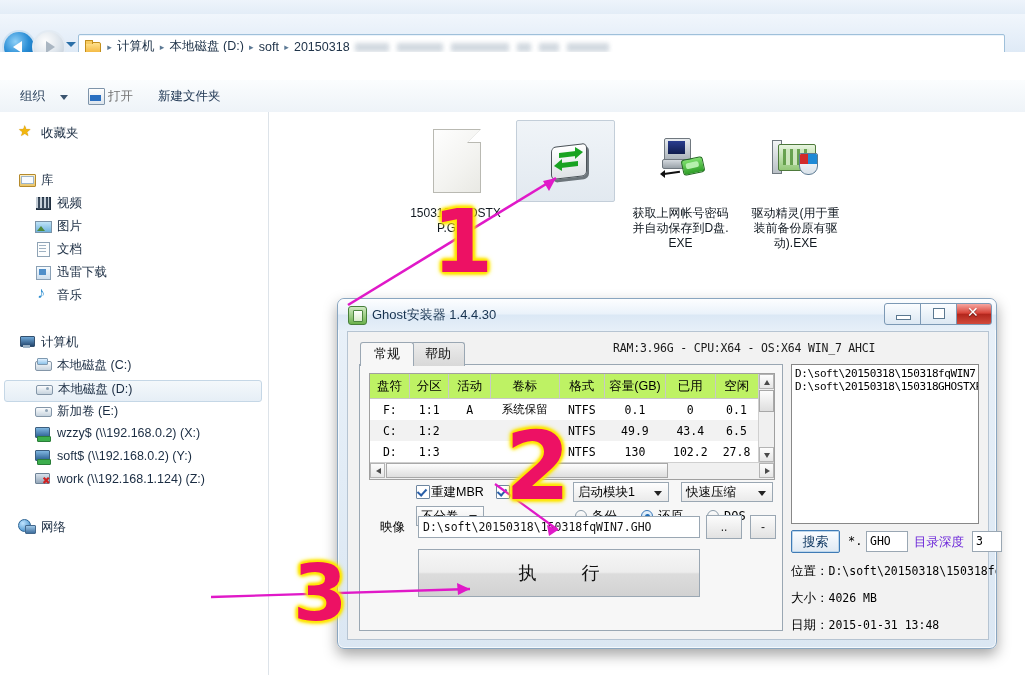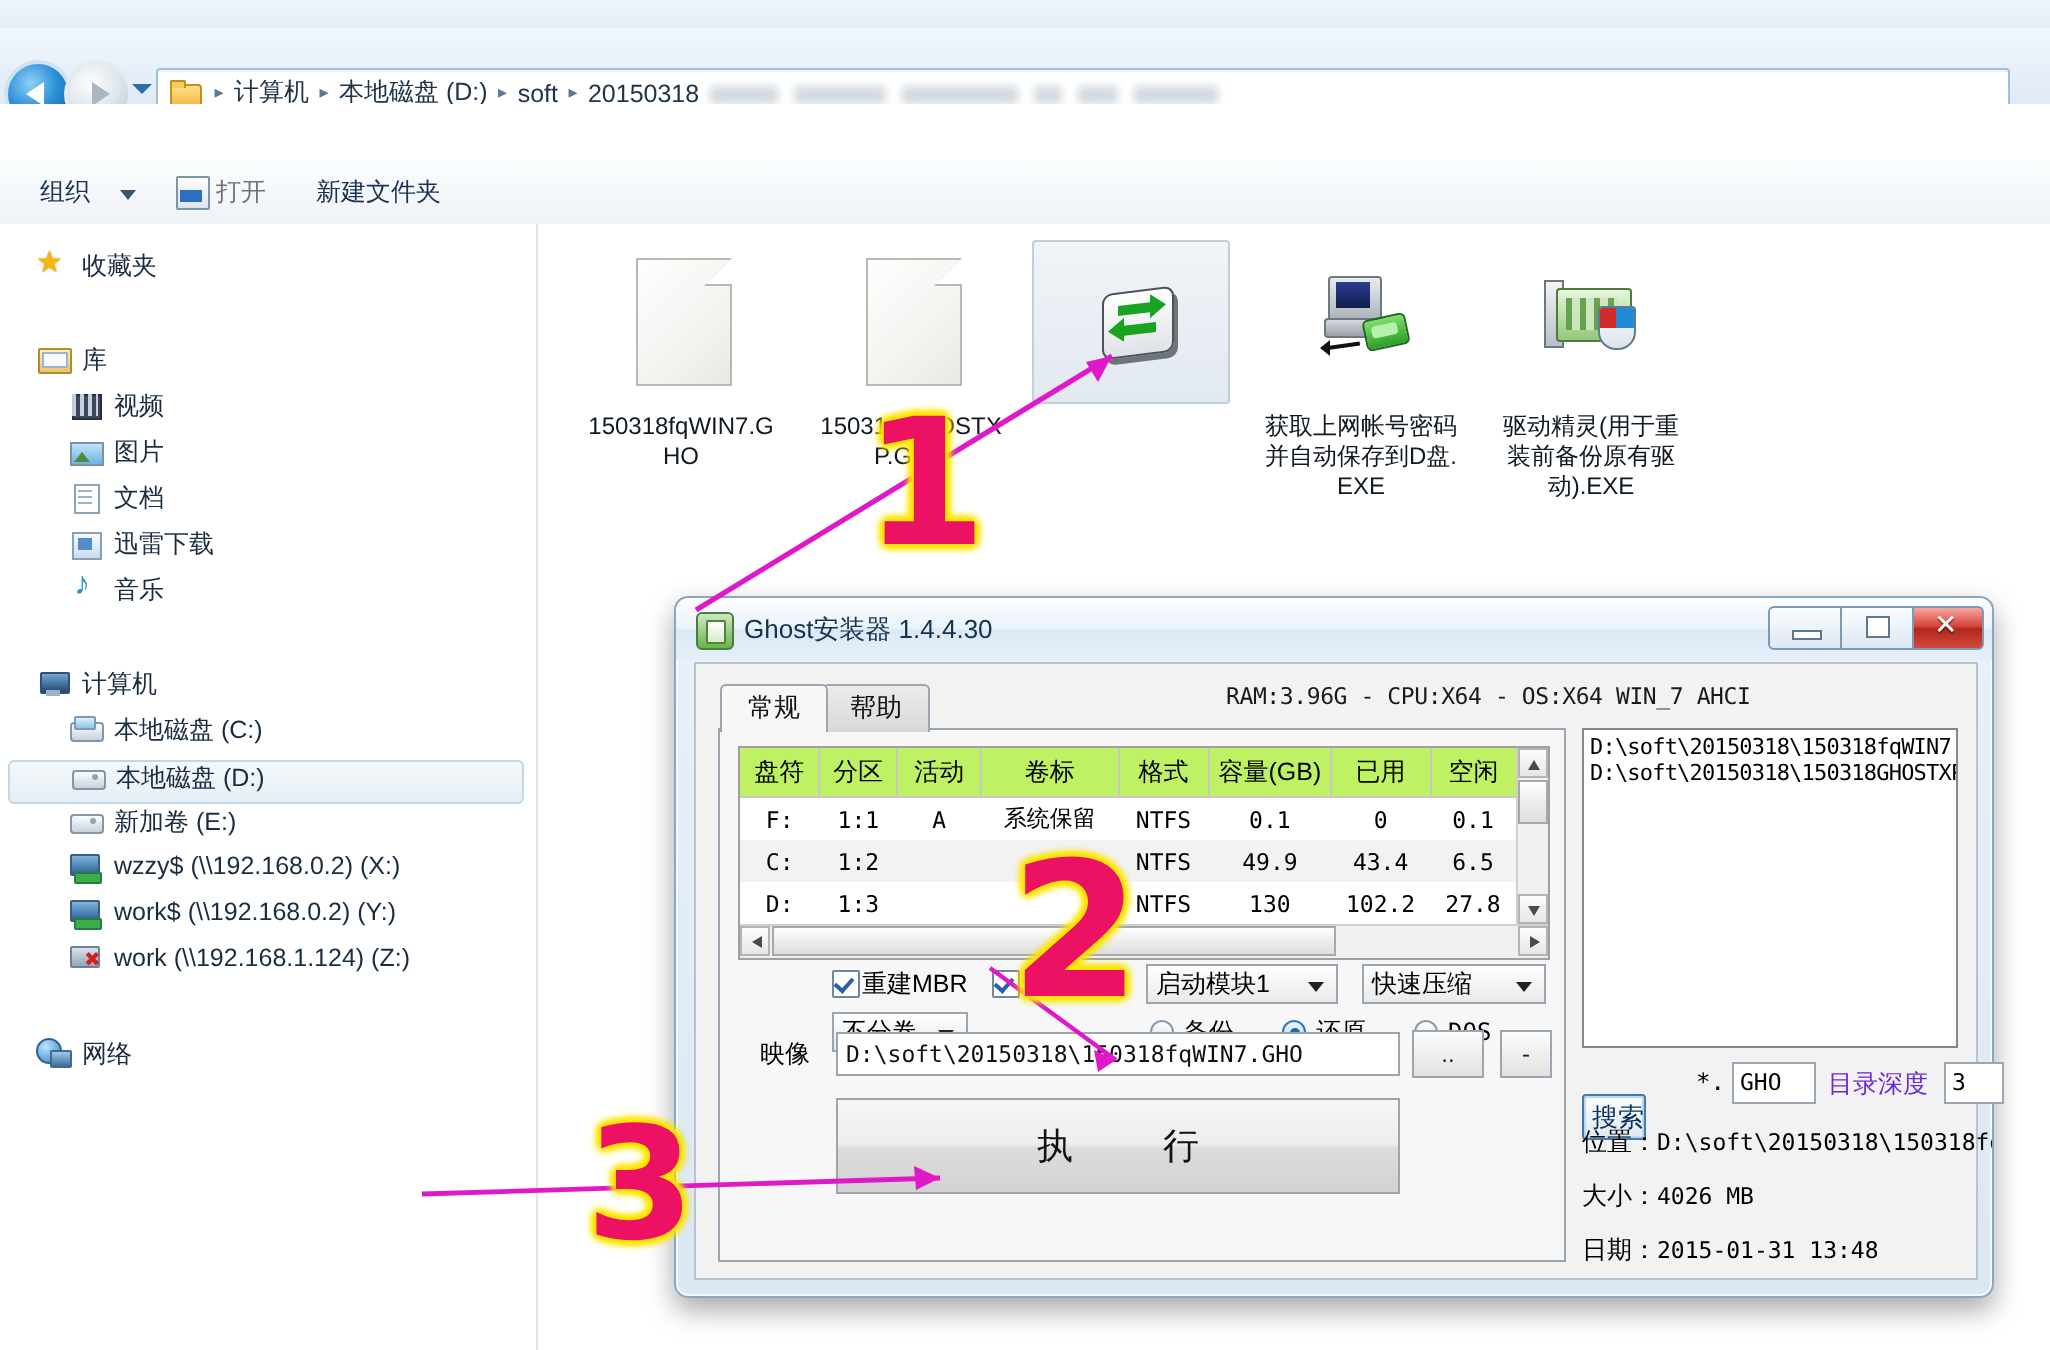--- a/index.html
+++ b/index.html
@@ -244,23 +244,23 @@
     border:1px solid #9aa7b3;box-sizing:border-box;font-size:12px;text-align:center;line-height:22px;color:#222;}
   #execbtn{position:absolute;left:58px;top:184px;width:282px;height:48px;
     background:linear-gradient(#f6f6f6 0%,#ededed 48%,#dcdcdc 52%,#d2d2d2 100%);
     border:1px solid #9aa7b3;box-sizing:border-box;
     font-size:18px;color:#111;text-align:center;line-height:46px;letter-spacing:20px;text-indent:20px;}
   
   #listbox{position:absolute;left:443px;top:32px;width:188px;height:160px;
     background:#fff;border:1px solid #888;box-sizing:border-box;padding:2px 3px;overflow:hidden;}
   .lbrow{font-family:"DejaVu Sans Mono","Liberation Mono",monospace;font-size:11px;color:#000;
     white-space:nowrap;line-height:13px;letter-spacing:-.4px;}
-  #searchbtn{position:absolute;left:443px;top:215px;width:32px;height:23px;
+  #searchbtn{position:absolute;left:443px;top:198px;width:49px;height:23px;
     background:linear-gradient(#fbfdff,#dfe9f3);border:1px solid #3f7bb5;border-radius:2px;
-    box-sizing:border-box;font-size:13px;text-align:right;line-height:21px;color:#08315c;
+    box-sizing:border-box;font-size:13px;text-align:center;line-height:21px;color:#08315c;
     box-shadow:0 0 0 1px #bcd6ec inset;}
   #maskfield{position:absolute;left:518px;top:199px;width:42px;height:21px;background:#fff;
     border:1px solid #9aa7b3;box-sizing:border-box;font-size:11.5px;line-height:19px;padding-left:3px;
     font-family:"DejaVu Sans Mono","Liberation Mono",monospace;}
   #masklbl{position:absolute;left:500px;top:202px;font-size:12px;font-family:"DejaVu Sans Mono",monospace;}
   #depthlbl{position:absolute;left:566px;top:202px;font-size:12.5px;color:#6d28d9;}
   #depthfield{position:absolute;left:624px;top:199px;width:30px;height:21px;background:#fff;
     border:1px solid #9aa7b3;box-sizing:border-box;font-size:11.5px;line-height:19px;padding-left:3px;
     font-family:"DejaVu Sans Mono","Liberation Mono",monospace;}
   .metarow{position:absolute;left:443px;font-size:12.5px;color:#000;white-space:nowrap;overflow:hidden;width:205px;}
@@ -364,41 +364,35 @@
     <div class="navrow" style="left:34px;top:291px">
       <span class="ic ic-hdd"></span>
       <span>新加卷 (E:)</span>
     </div>
     <div class="navrow" style="left:34px;top:314px">
       <span class="ic ic-net"></span>
       <span>wzzy$ (\\192.168.0.2) (X:)</span>
     </div>
     <div class="navrow" style="left:34px;top:337px">
       <span class="ic ic-net"></span>
-      <span>work$ (\\192.168.0.2) (Y:)</span>
+      <span>soft$ (\\192.168.0.2) (Y:)</span>
     </div>
     <div class="navrow" style="left:34px;top:360px">
       <span class="ic ic-netx"></span>
       <span>work (\\192.168.1.124) (Z:)</span>
     </div>
 
     <div class="navrow" style="left:18px;top:407px">
       <span class="ic ic-globe"></span>
       <span>网络</span>
     </div>
   </div>
 
   <div id="rightpane">
 
-    <div class="tile" style="left:21px;top:8px">
-      <div class="tilebox">
-        <span class="gho-doc"></span>
-      </div>
-      <div class="tilelabel">150318fqWIN7.GHO</div>
-    </div>
 
     <div class="tile" style="left:136px;top:8px">
       <div class="tilebox">
         <span class="gho-doc"></span>
       </div>
       <div class="tilelabel">150318GHOSTXP.GHO</div>
     </div>
 
     <div class="tile selected" style="left:246px;top:8px">
       <div class="tilebox">

